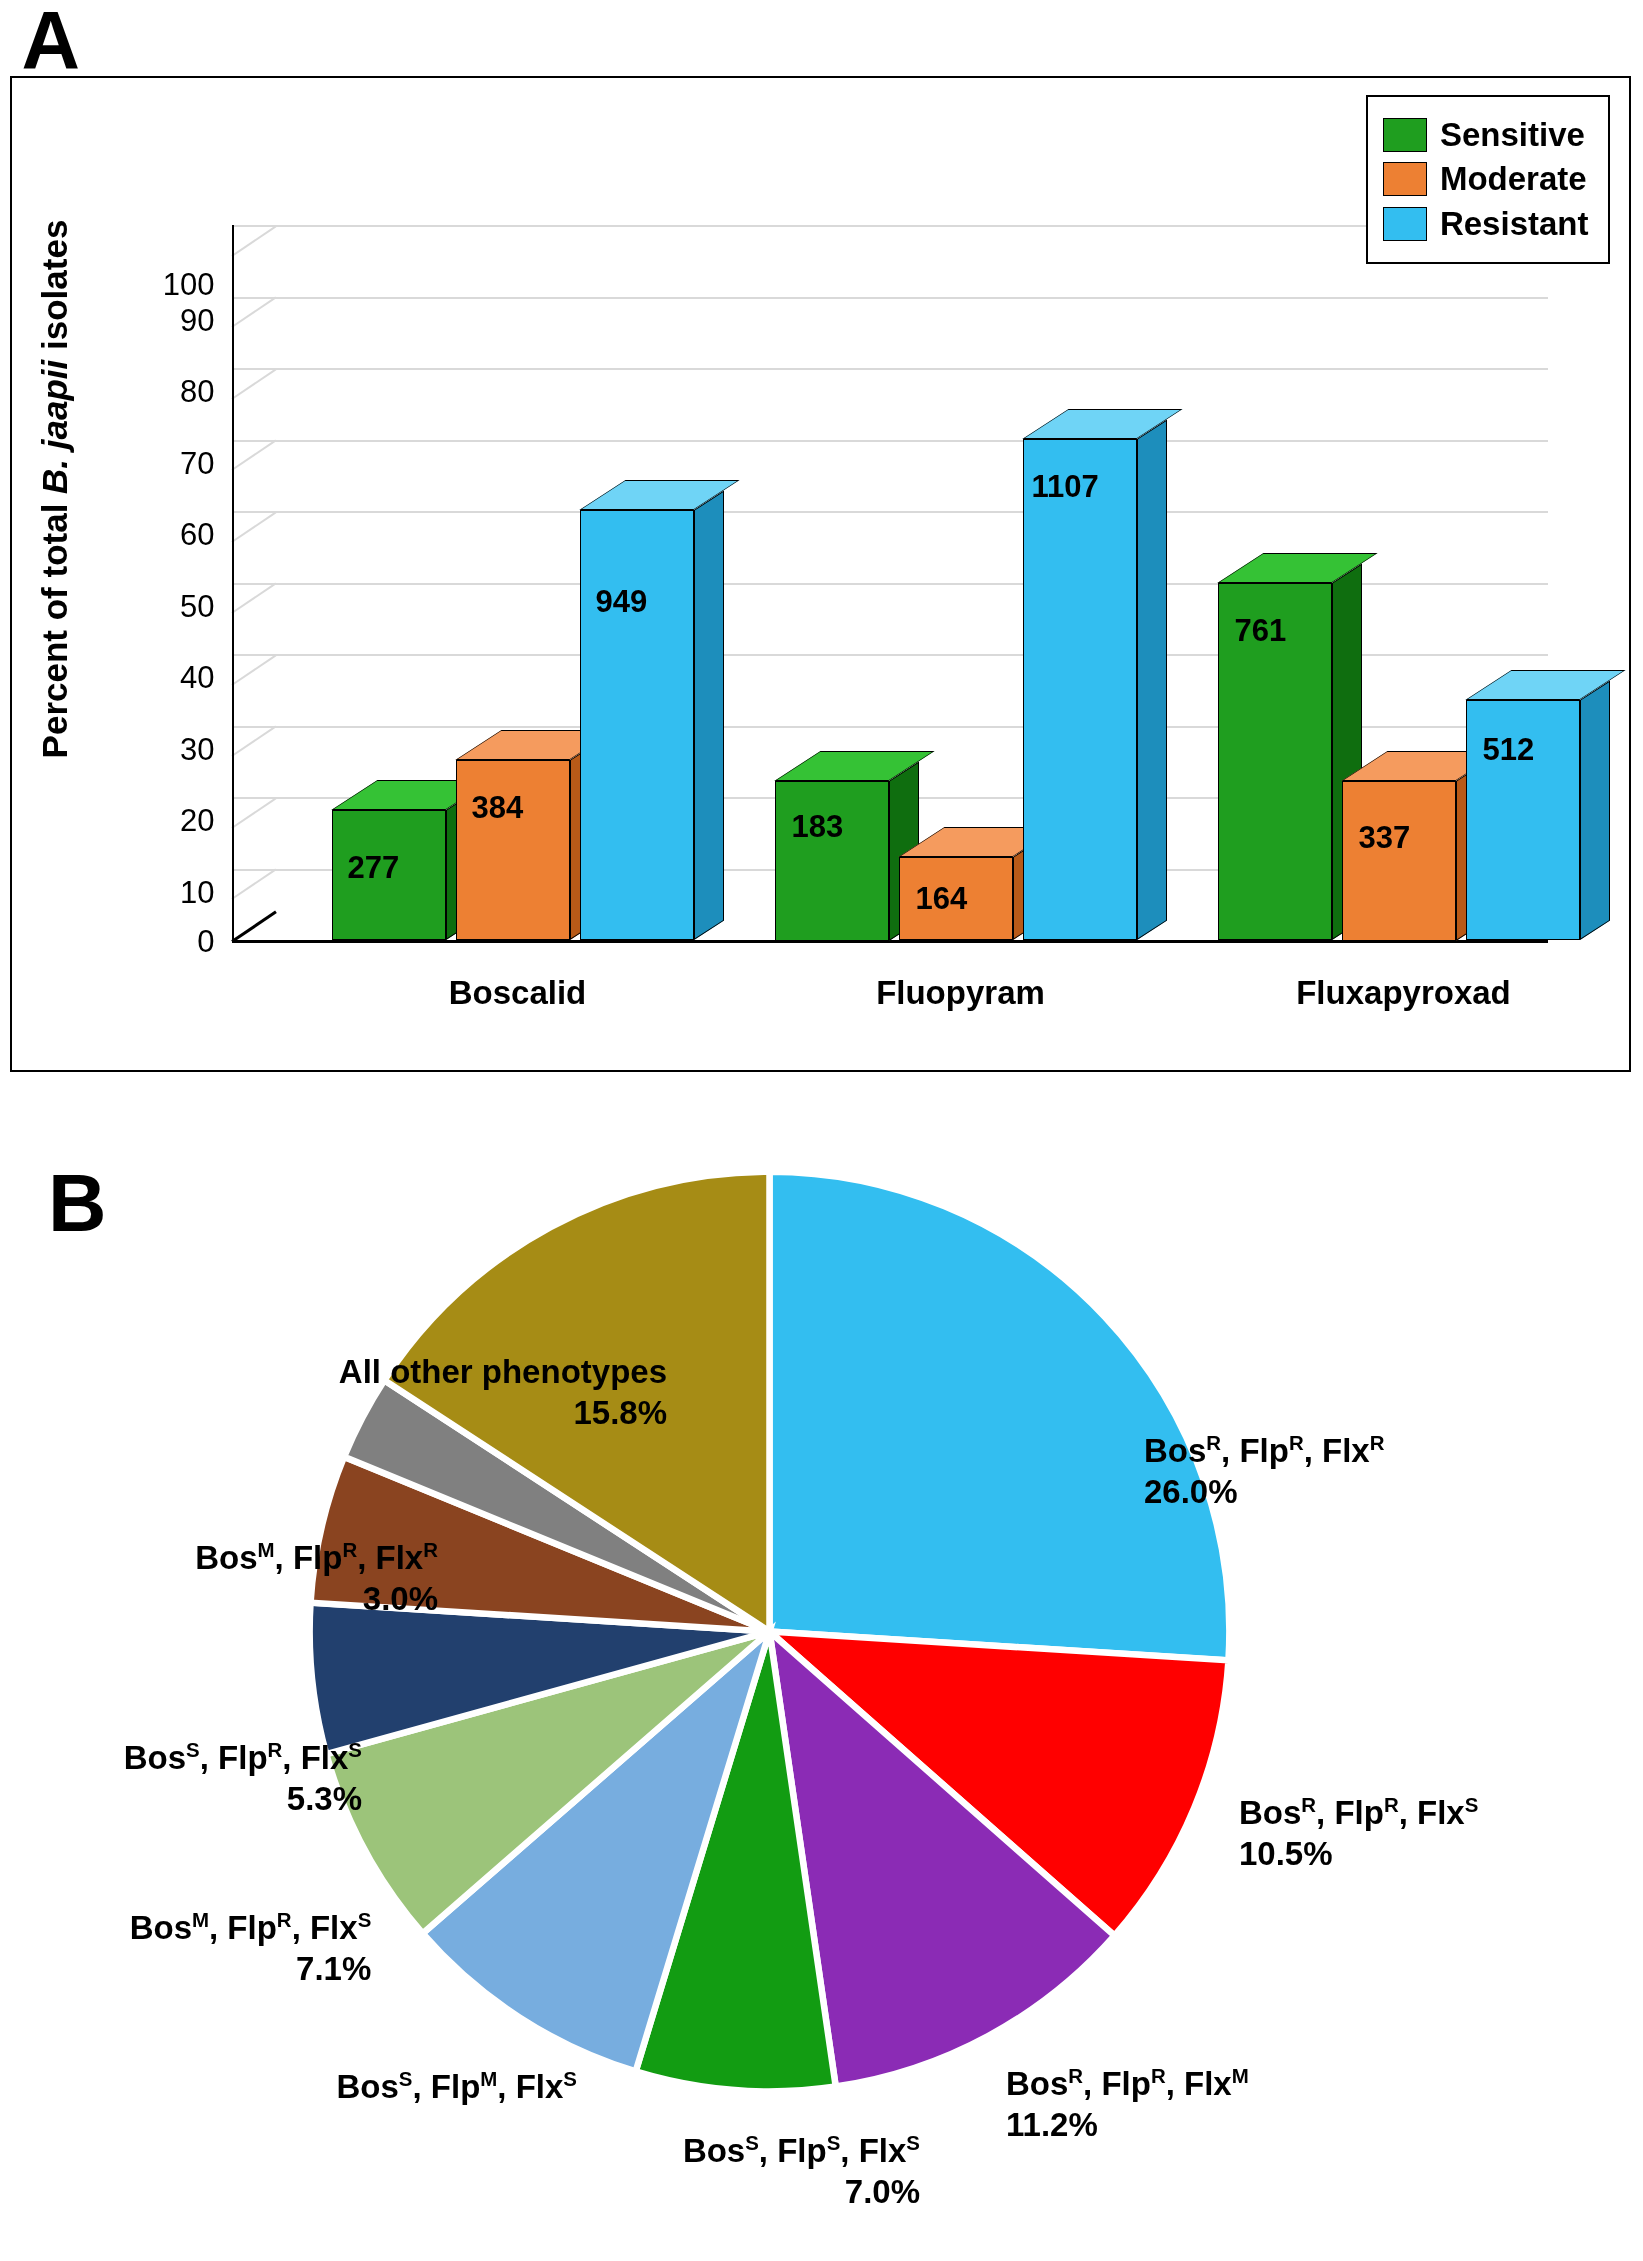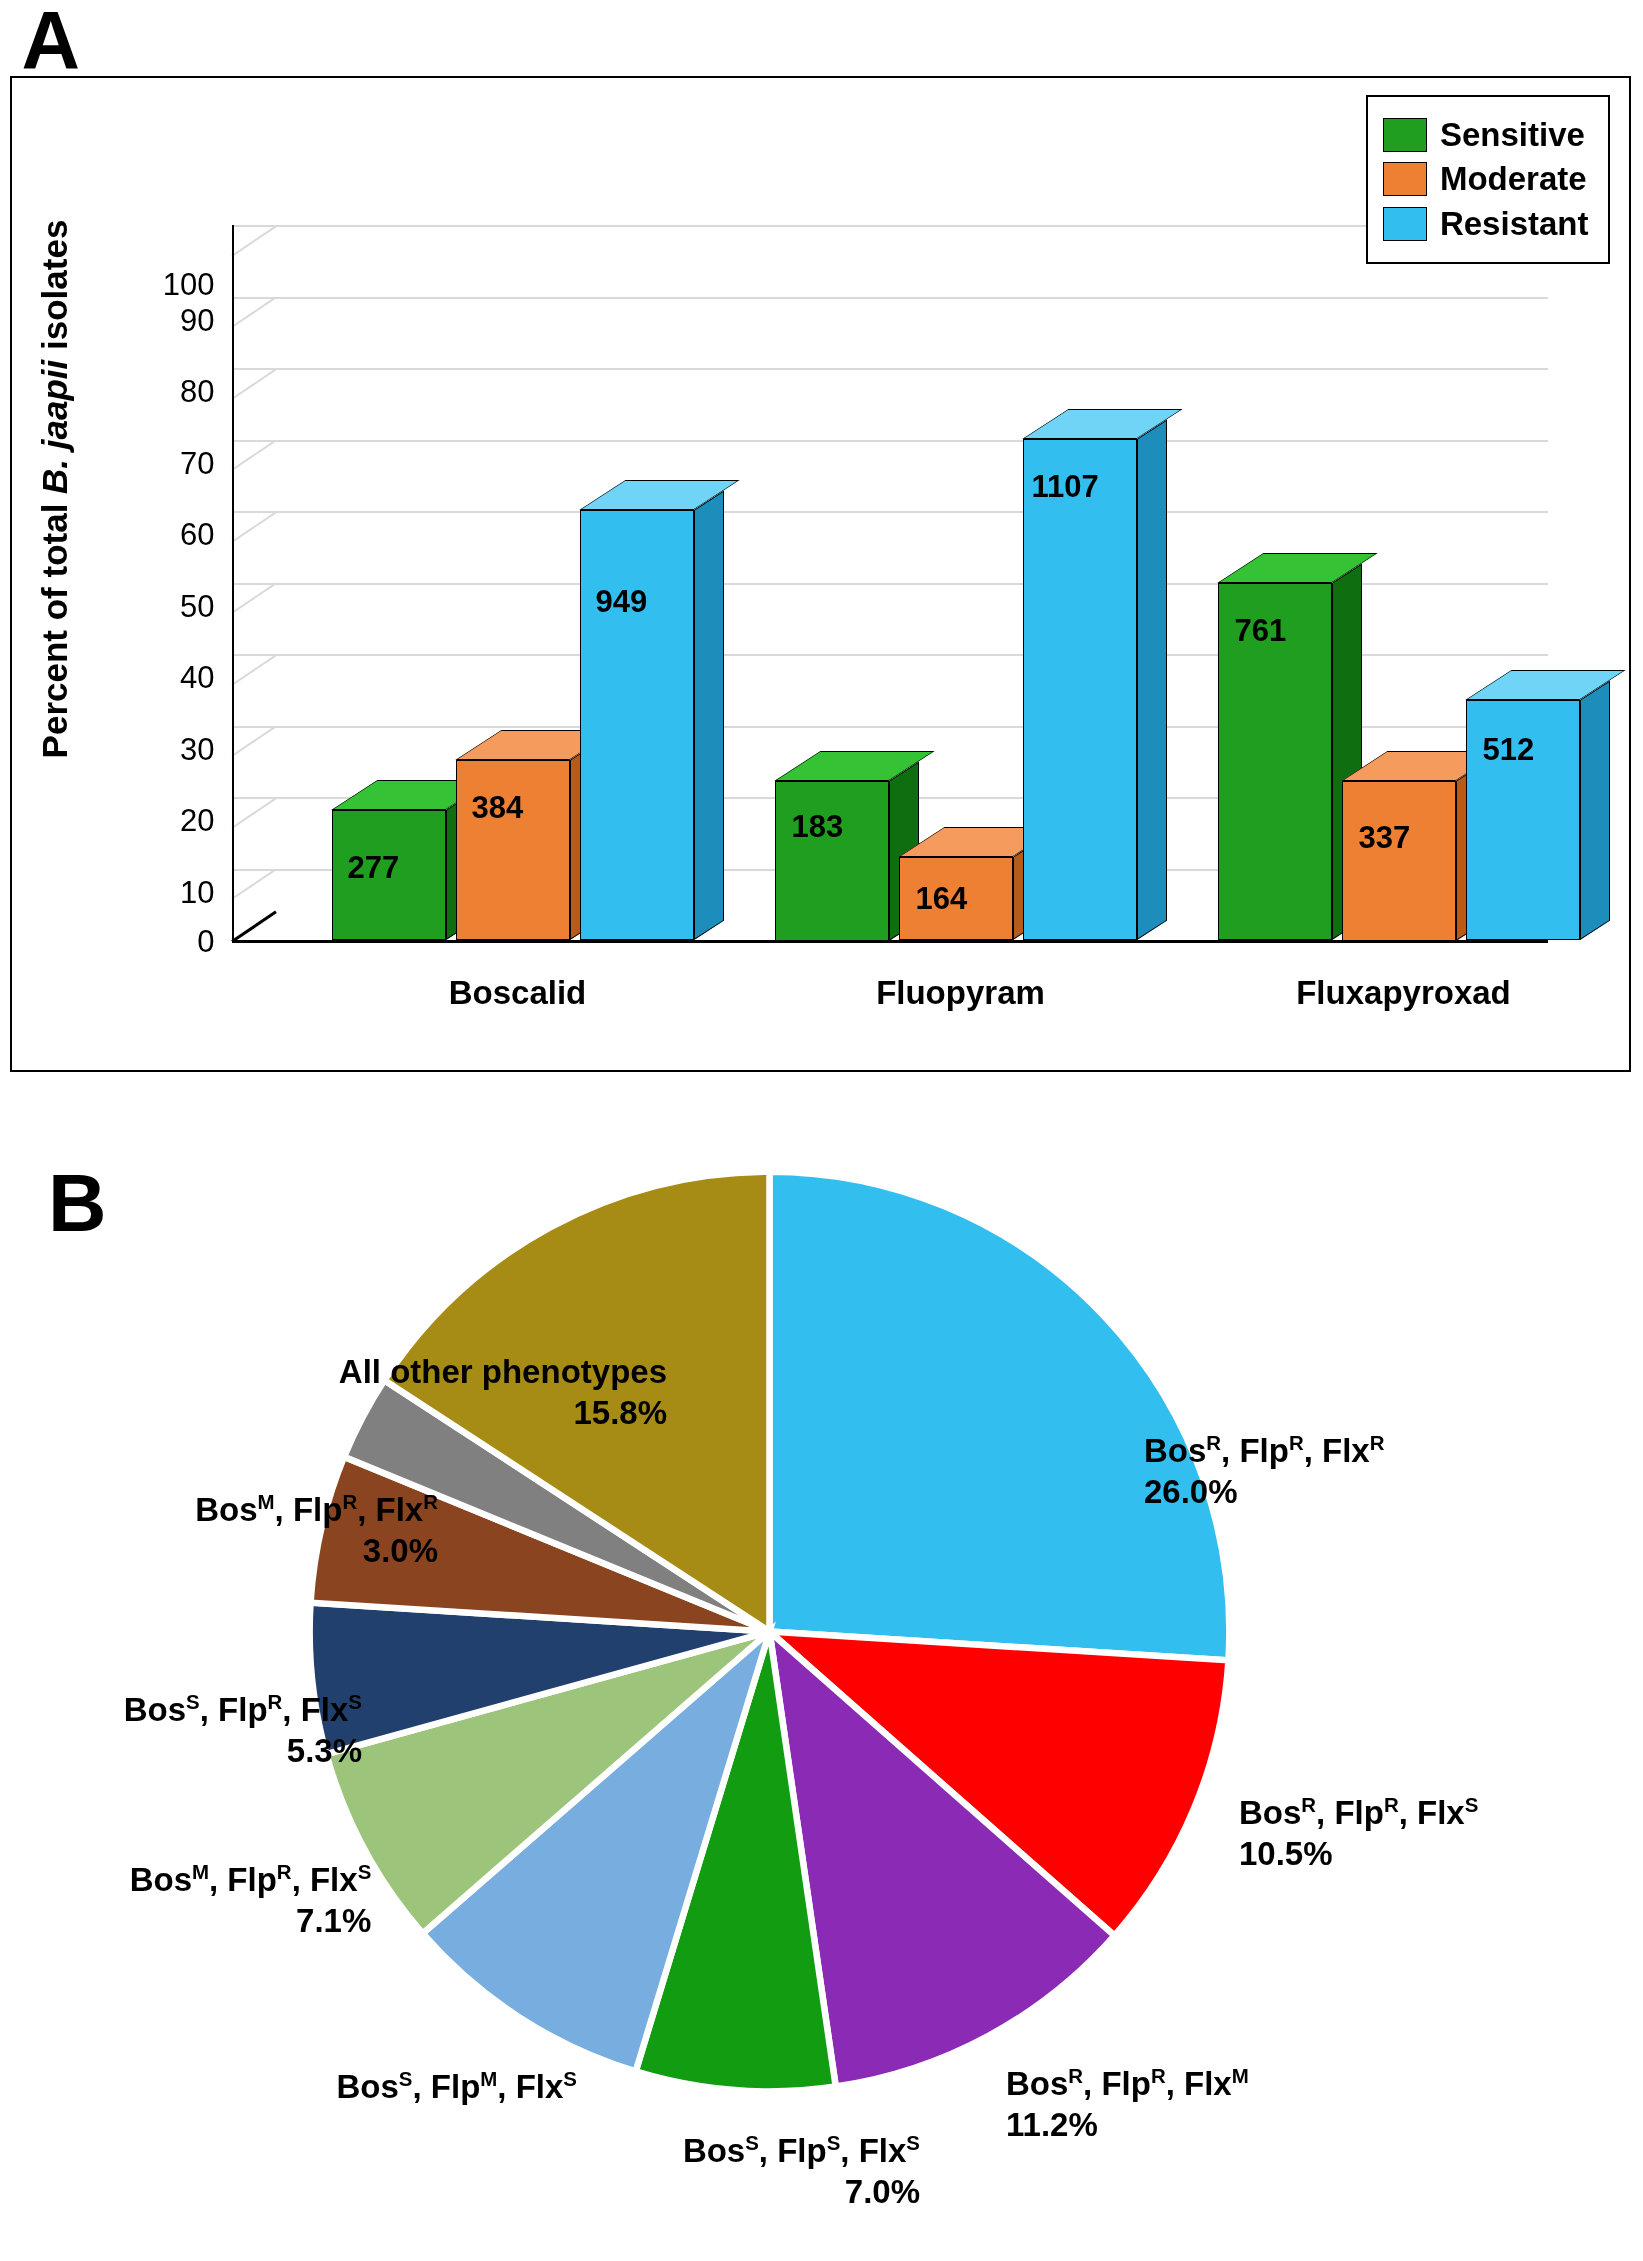--- a/index.html
+++ b/index.html
@@ -224,21 +224,21 @@
     height: 929px;
   }
   .pie-label {
     position: absolute;
     font-size: 33px;
     font-weight: bold;
     line-height: 1.25;
     white-space: nowrap;
   }
   .pie-label .pct { display: block; }
-  .pie-label.align-right { text-align: right; }
+  .pie-label.align-right { text-align: right; margin-top: 48px; }
   .pie-label.align-left { text-align: left; }
   .pie-label.align-center { text-align: right; }
   sup { font-size: 0.62em; vertical-align: super; }
 </style>
 </head>
 <body>
 
 <div id="panel-a">
   <div id="panel-a-label">A</div>
 

